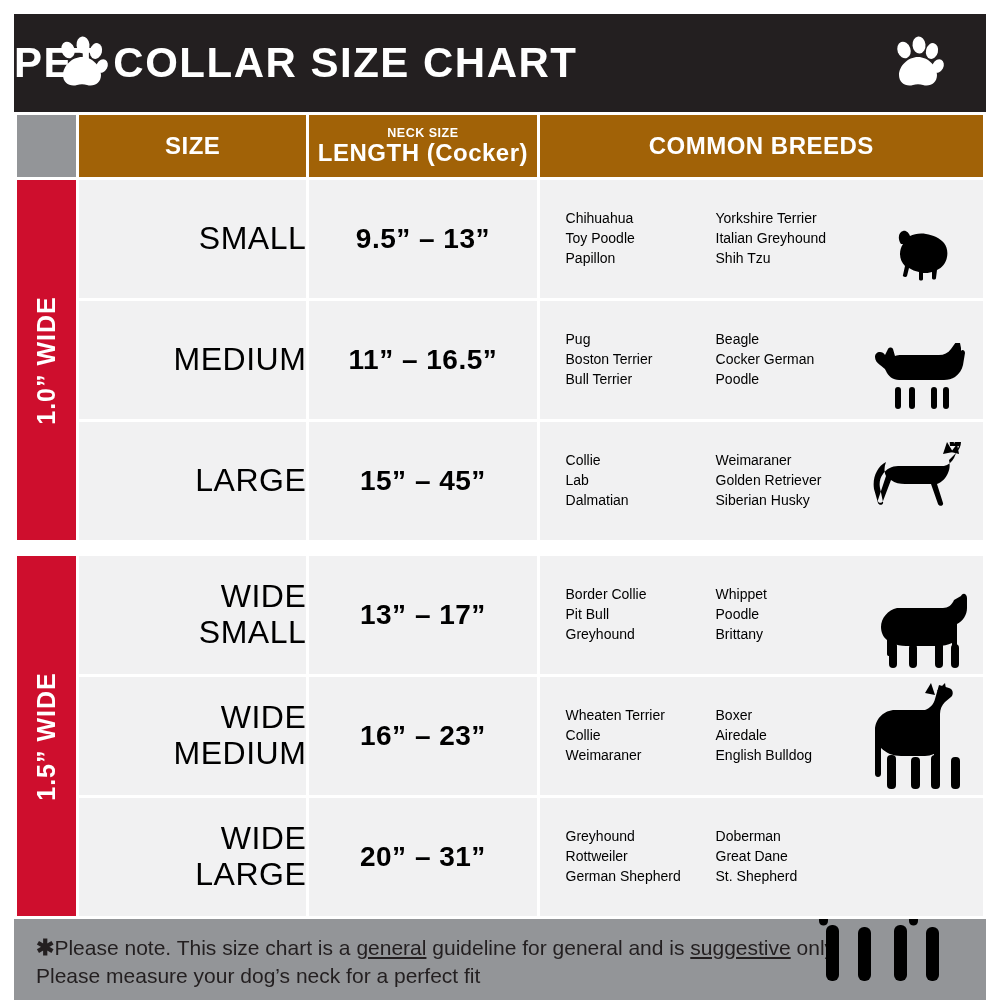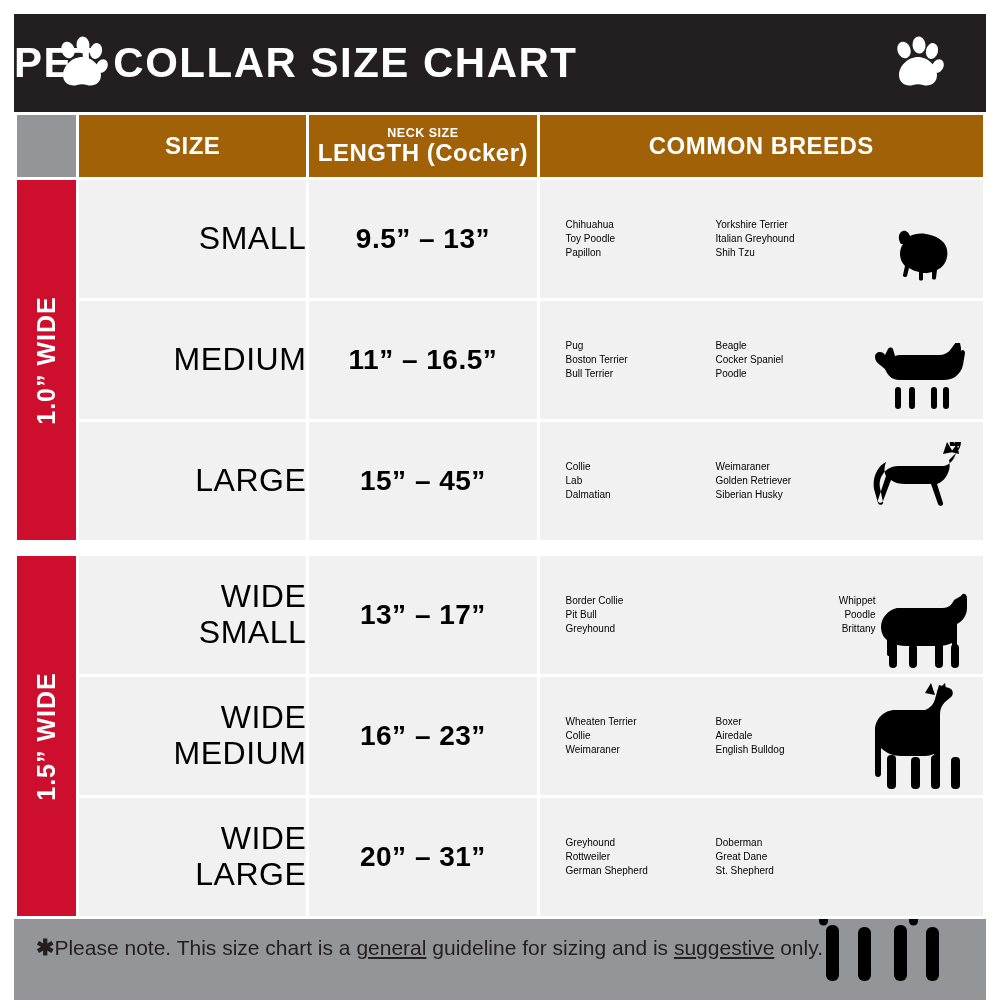--- a/index.html
+++ b/index.html
@@ -113,21 +113,21 @@
     text-align:left;
   }
   .breedwrap{
     display:flex;
     padding:0 10px 0 26px;
     box-sizing:border-box;
     align-items:center;
     height:100%;
   }
   .bcol{
-    font-size:10px;
+    font-size:14px;
     line-height:1.42;
     width:150px;
     flex:0 0 auto;
     color:#000;
   }
   .bcol.second{width:160px;}
   .silhouette{
     flex:1 1 auto;
     position:relative;
     height:100%;
@@ -241,21 +241,21 @@
 
       <tr>
         <td class="cell size" style="white-space: pre-line;">MEDIUM</td>
         <td class="cell len">11” – 16.5”</td>
         <td class="cell breeds">
           <div class="breedwrap">
             <div class="bcol" style="white-space: pre-line;">Pug
 Boston Terrier
 Bull Terrier</div>
             <div class="bcol second" style="white-space: pre-line;">Beagle
-Cocker Spaniel
+Cocker German
 Poodle</div>
             <div class="silhouette">
               <svg width="100" height="74" viewBox="0 0 100 74">
                 <g fill="#000000">
                   <path d="M92 8c1-2 4-1 4 2l-2 12c-1 5-4 9-8 12-3 2-7 3-11 3l-45 0c-6 0-11-4-13-9-1-3-4-4-6-6-3-2-5-5-5-8 0-3 2-5 5-5 2 0 4 1 5 3l3-6c1-2 4-2 5 0l2 7c2-1 4-1 6-1l38 0c5 0 9-2 12-6l5-7c2-2 4-1 4 1l1 5z"></path>
                   <rect x="26" y="44" width="6" height="22" rx="3"></rect>
                   <rect x="40" y="44" width="6" height="22" rx="3"></rect>
                   <rect x="62" y="44" width="6" height="22" rx="3"></rect>
                   <rect x="74" y="44" width="6" height="22" rx="3"></rect>
                 </g>
@@ -300,21 +300,21 @@
             </div>
         </td>
         <td class="cell size" style="white-space:pre-line;">WIDE
 SMALL</td>
         <td class="cell len">13” – 17”</td>
         <td class="cell breeds">
           <div class="breedwrap">
             <div class="bcol" style="white-space: pre-line;">Border Collie
 Pit Bull
 Greyhound</div>
-            <div class="bcol second" style="white-space: pre-line; text-align: right;">Whippet
+            <div class="bcol second" style="white-space: pre-line;">Whippet
 Poodle
 Brittany</div>
             <div class="silhouette">
               <svg width="104" height="86" viewBox="0 0 104 86">
                 <g fill="#000000">
                   <path d="M96 10c2-4 6-2 6 2l0 10c0 7-4 13-10 16l0 30c0 3-5 3-5 0l0-11c-4 2-9 3-14 3l-32 0c-5 0-10-1-14-3l0 11c0 3-5 3-5 0l0-14c-4-3-6-8-6-13 0-9 7-17 16-19l46 0c5 0 9-3 11-8l7-4z"></path>
                   <rect x="24" y="56" width="8" height="26" rx="4"></rect>
                   <rect x="44" y="58" width="8" height="24" rx="4"></rect>
                   <rect x="70" y="56" width="8" height="26" rx="4"></rect>
                   <rect x="86" y="58" width="8" height="24" rx="4"></rect>
@@ -381,17 +381,18 @@
           <rect x="8" y="118" width="13" height="56" rx="6"></rect>
           <rect x="40" y="120" width="13" height="54" rx="6"></rect>
           <rect x="76" y="118" width="13" height="56" rx="6"></rect>
           <rect x="108" y="120" width="13" height="54" rx="6"></rect>
           <path d="M50 0l6 22-16-4z"></path>
           <path d="M72 0l2 20-16-6z"></path>
         </g>
       </svg>
     </div>
     <p>
-      <span class="star">✱</span><span>Please note. This size chart is a </span><span class="u">general</span><span> guideline for sizing and is </span><span class="u">suggestive</span><span> only.</span>
+      <span class="star">✱</span><span>Please note. This size chart is a </span><span class="u">general</span><span> guideline for general and is </span><span class="u">suggestive</span><span> only.</span>
     </p>
+    <p>Please measure your dog’s neck for a perfect fit</p>
   </div>
 
 </div>
 
 </body></html>

